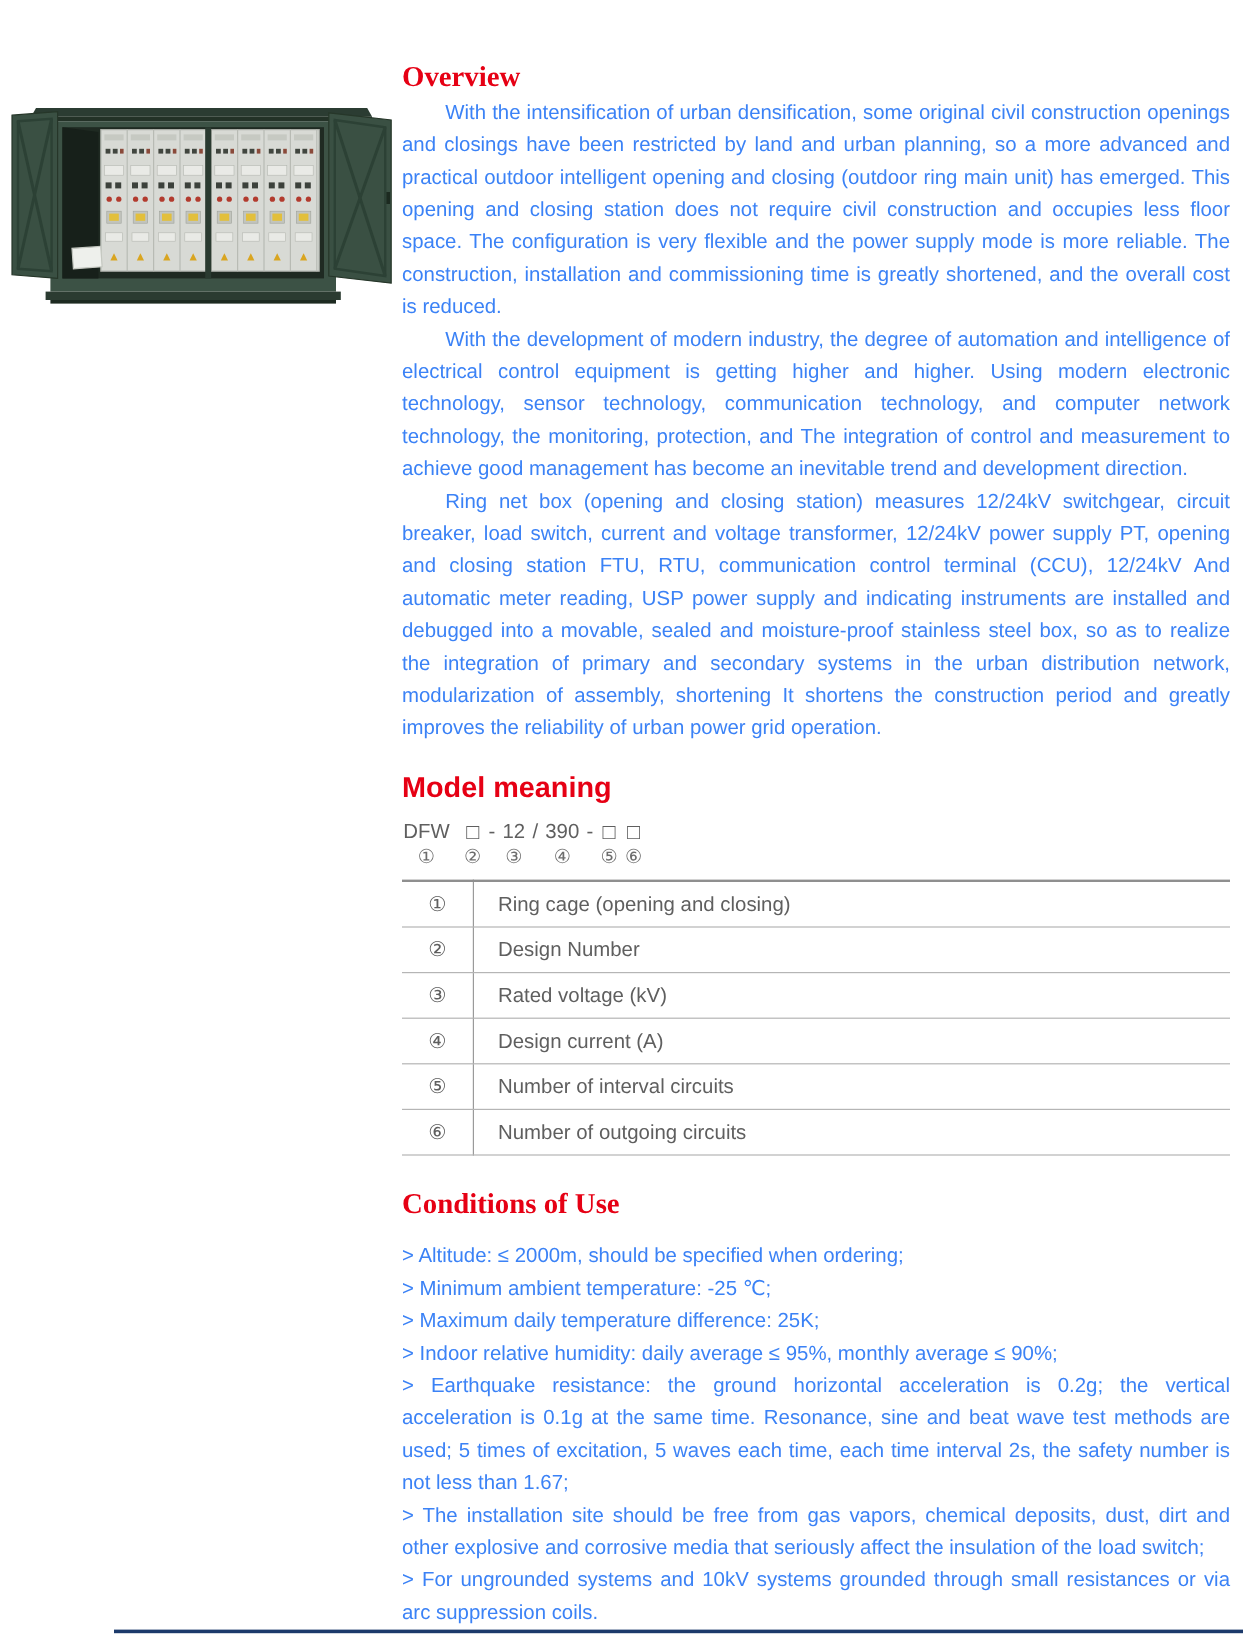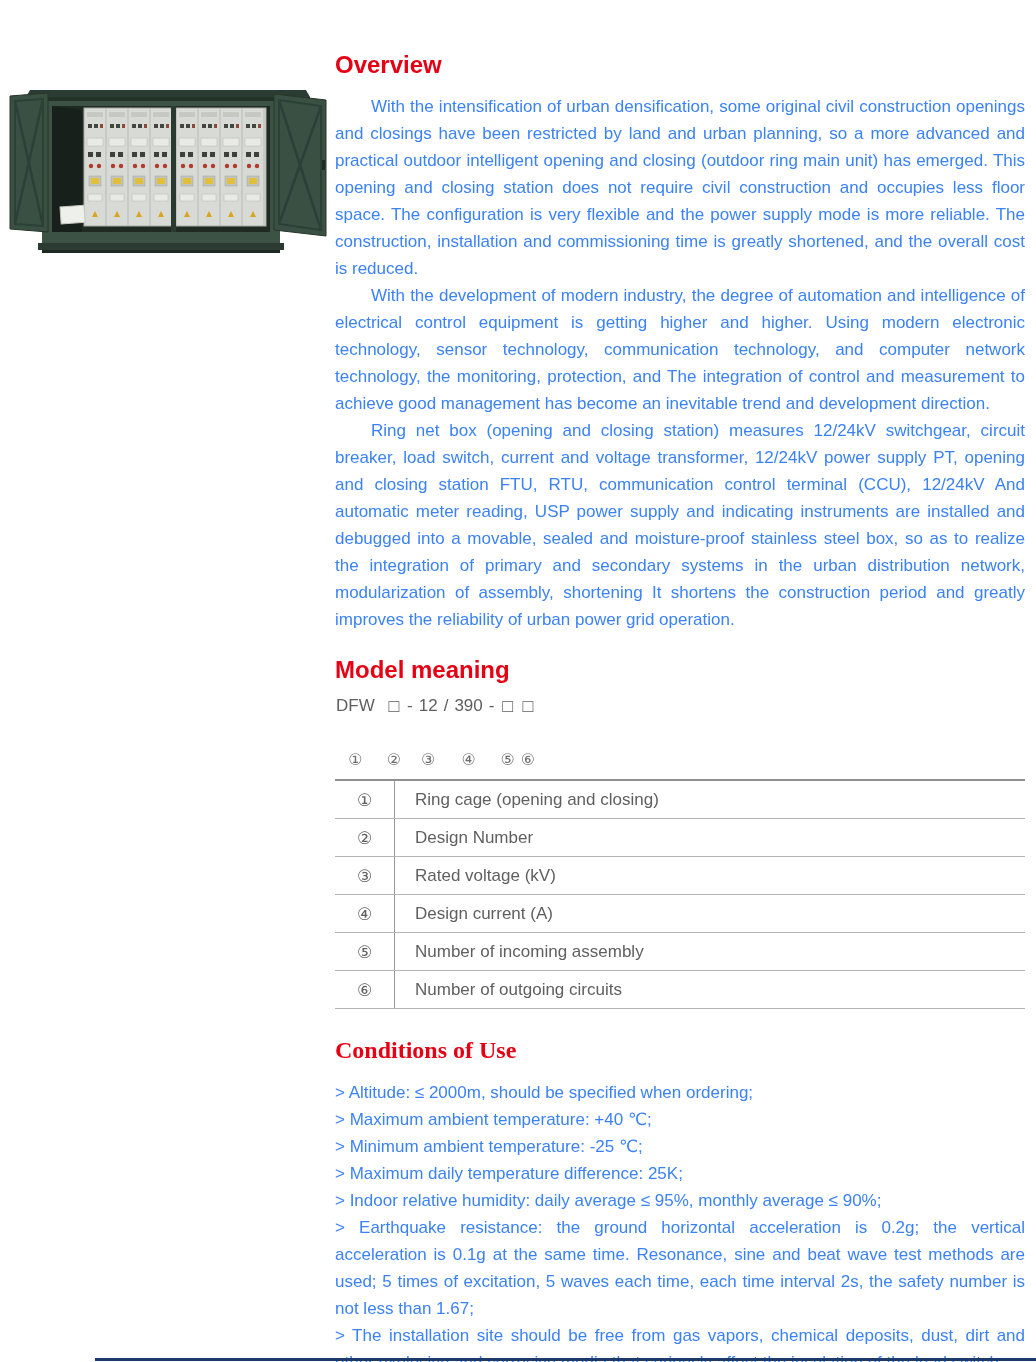--- a/index.html
+++ b/index.html
@@ -6,28 +6,28 @@
   body{
     width:1036px;height:1362px;position:relative;background:#ffffff;
     font-family:"Liberation Sans","DejaVu Sans",sans-serif;
     overflow:hidden;
   }
   .photo{position:absolute;left:8px;top:80px;width:320px;height:190px;}
   .content{position:absolute;left:335px;top:50px;width:690px;}
   .section-title{
     font-size:24px;font-weight:700;color:#e60014;margin:0;line-height:30px;
   }
-  #overview-title{margin-bottom:13px;}
+  #overview-title{font-family:Liberation Serif, serif;}
   #model-title{margin-top:22px;margin-bottom:10px;}
   #conditions-title{margin-top:26px;margin-bottom:14px;font-family:Liberation Serif, serif;}
   .body-text{font-size:17px;color:#3b82f6;line-height:27px;text-align:justify;}
   p.para{margin:0;text-indent:36px;}
   
   .model-line{display:flex;align-items:flex-start;color:#5f5f5f;font-size:17px;margin:0 0 0 1px;}
-  .seg{display:flex;flex-direction:column;align-items:center;margin-right:6px;gap:33px;}
+  .seg{display:flex;flex-direction:column;align-items:center;margin-right:6px;}
   .seg .top{height:22px;line-height:22px;white-space:pre;}
   .seg .mark{height:20px;line-height:20px;font-size:16px;color:#6d6d6d;font-family:"DejaVu Sans",sans-serif;}
   .seg-dfw{margin-right:12px;}
   .seg-box .top{font-size:18px;}
   .seg-dash{margin-right:6px;}
   .seg-last{margin-right:0;}
   
   table.model-table{
     width:100%;border-collapse:collapse;margin-top:9px;
     border-top:2px solid #8f8f8f;
@@ -174,34 +174,33 @@
       <tr>
         <td class="num">③</td>
         <td class="label">Rated voltage (kV)</td>
       </tr>
       <tr>
         <td class="num">④</td>
         <td class="label">Design current (A)</td>
       </tr>
       <tr>
         <td class="num">⑤</td>
-        <td class="label">Number of incoming assembly</td>
+        <td class="label">Number of interval circuits</td>
       </tr>
       <tr>
         <td class="num">⑥</td>
         <td class="label">Number of outgoing circuits</td>
       </tr>
     </tbody>
   </table>
 
   <h2 class="section-title" id="conditions-title">Conditions of Use</h2>
 
   <div class="body-text cond">
     <p>&gt; Altitude: ≤ 2000m, should be specified when ordering;</p>
-    <p>&gt; Maximum ambient temperature: +40 ℃;</p>
     <p>&gt; Minimum ambient temperature: -25 ℃;</p>
     <p>&gt; Maximum daily temperature difference: 25K;</p>
     <p>&gt; Indoor relative humidity: daily average ≤ 95%, monthly average ≤ 90%;</p>
     <p>&gt; Earthquake resistance: the ground horizontal acceleration is 0.2g; the vertical acceleration is 0.1g at the same time. Resonance, sine and beat wave test methods are used; 5 times of excitation, 5 waves each time, each time interval 2s, the safety number is not less than 1.67;</p>
     <p>&gt; The installation site should be free from gas vapors, chemical deposits, dust, dirt and other explosive and corrosive media that seriously affect the insulation of the load switch;</p>
     <p>&gt; For ungrounded systems and 10kV systems grounded through small resistances or via arc suppression coils.</p>
   </div>
 
 </div>
 

